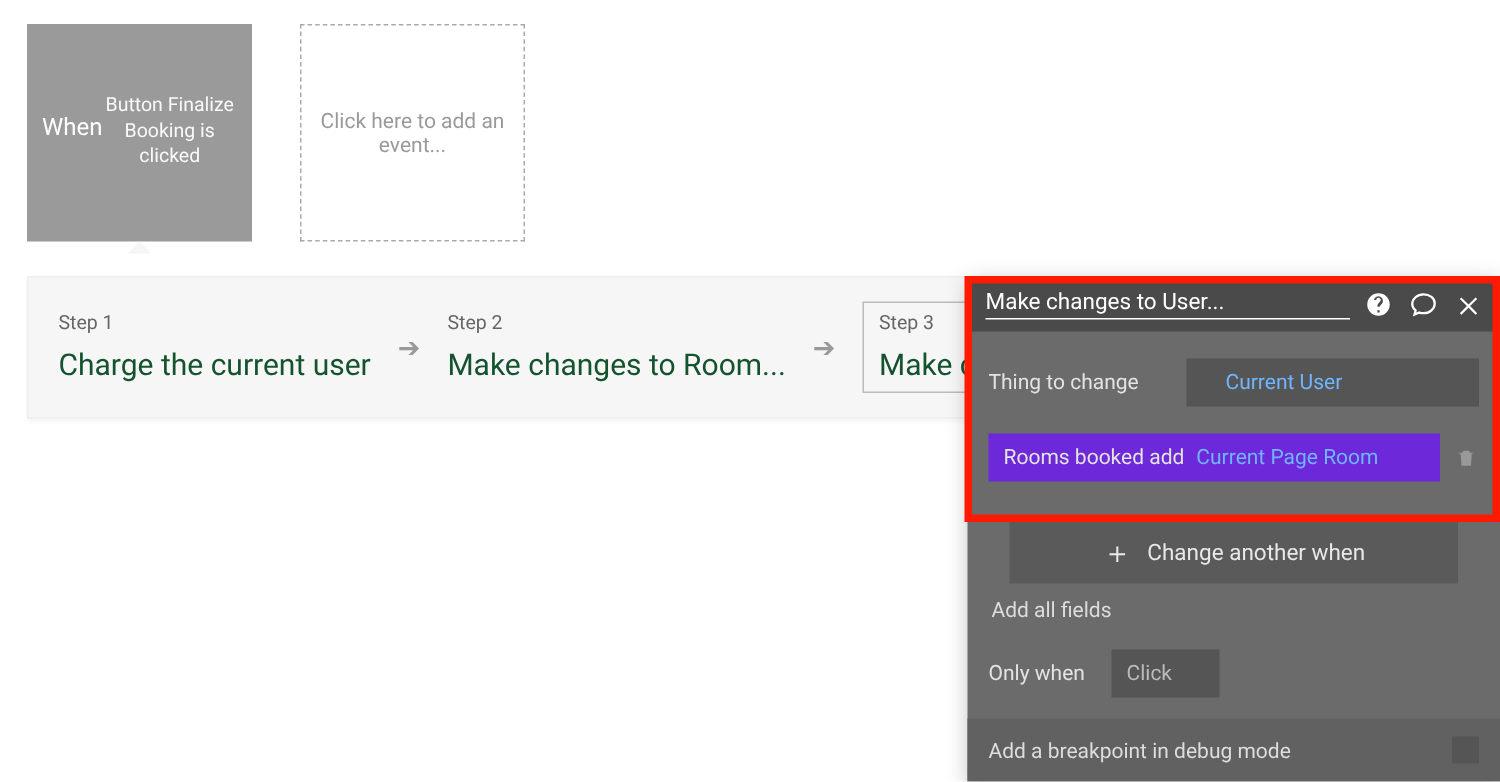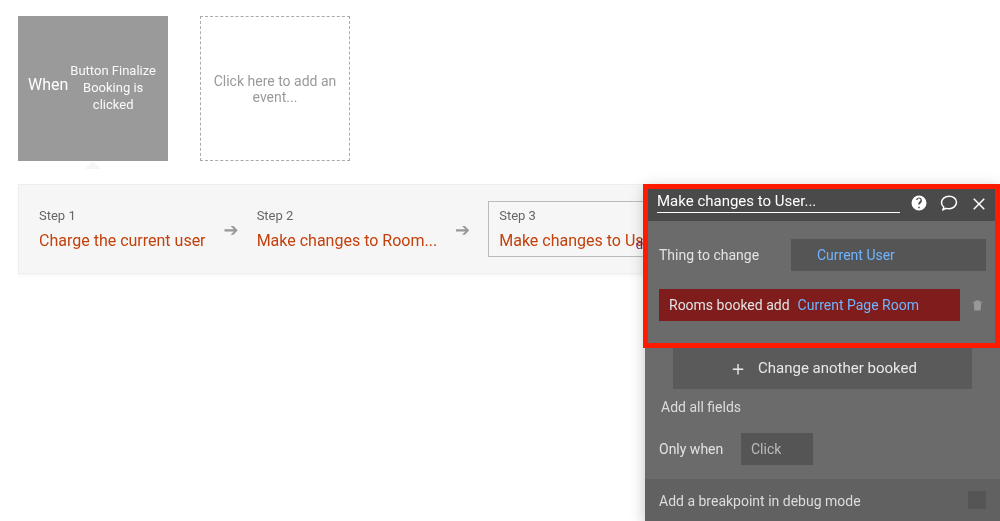--- a/index.html
+++ b/index.html
@@ -11,37 +11,37 @@
   .event-card-title { font-size: 16px; font-weight: 400; margin-bottom: 8px; }
   .event-card-sub { font-size: 13px; line-height: 1.3; opacity: .95; }
   .add-event { width: 150px; height: 145px; border: 1.5px dashed #aaa; color: #9a9a9a; display: flex; align-items: center; justify-content: center; text-align: center; padding: 10px; font-size: 14px; background: #fff; cursor: pointer; }
   
   .event-card::after { content: ""; position: absolute; bottom: -8px; left: 50%; transform: translateX(-50%); width: 0; height: 0; border-left: 8px solid transparent; border-right: 8px solid transparent; border-bottom: 8px solid #f6f6f6; }
 
   
   .steps-strip { position: absolute; top: 184px; left: 18px; right: 18px; background: #f6f6f6; border: 1px solid #eee; padding: 16px 20px; display: flex; align-items: center; gap: 14px; box-shadow: 0 2px 3px rgba(0,0,0,.04); }
   .step { min-width: 160px; }
   .step-label { font-size: 13px; color: #666; margin-bottom: 8px; }
-  .step-text { font-size: 16px; color: #c2410c; }
+  .step-text { font-size: 20px; color: #14532d; }
   .step-arrow { color: #999; font-size: 18px; padding: 0 4px; }
   .step-selected { border: 1px solid #bbb; padding: 6px 10px; min-width: 180px; position: relative; }
   .step-selected .delete { position: absolute; right: 8px; bottom: 4px; font-size: 13px; color: #701a75; cursor: pointer; }
 
   
   .panel { position: absolute; top: 184px; right: 0; width: 355px; background: #6b6b6b; color: #ddd; font-size: 14px; box-shadow: 0 4px 14px rgba(0,0,0,.25); }
   .panel-header { background: #4a4a4a; display: flex; align-items: center; padding: 8px 12px; gap: 10px; }
   .panel-title { flex: 1; color: #fff; font-size: 15px; border-bottom: 1px solid #fff; padding-bottom: 2px; width: fit-content; display: inline-block; }
   .panel-header .hicons { display: flex; gap: 12px; color: #fff; font-size: 16px; }
   .hicon { cursor: pointer; line-height: 1; }
   .panel-body { padding: 18px 14px 14px; }
   .red-highlight { position: absolute; top: 184px; right: 0; width: 357px; height: 164px; border: 5px solid #ff1a00; pointer-events: none; z-index: 5; }
   .row { display: flex; align-items: center; gap: 10px; margin-bottom: 18px; }
   .row-label { width: 122px; color: #e3e3e3; font-size: 14px; }
   .field { flex: 1; background: #555; padding: 8px 26px; color: #6fb5ff; font-size: 14px; }
-  .field-flat { background: #7f1d1d; display: flex; align-items: center; gap: 8px; padding: 8px 10px; color: #e3e3e3; flex: 1; }
+  .field-flat { background: #6d28d9; display: flex; align-items: center; gap: 8px; padding: 8px 10px; color: #e3e3e3; flex: 1; }
   .field-flat .link { color: #6fb5ff; }
   .trash { width: 16px; color: #999; cursor: pointer; font-size: 14px; }
   .add-field-btn { display: flex; align-items: center; justify-content: center; gap: 10px; background: #5a5a5a; color: #e8e8e8; padding: 12px; margin: 12px 28px 0; font-size: 15px; cursor: pointer; }
   .add-all { text-align: left; color: #ddd; font-size: 14px; padding: 10px 16px 0; cursor: pointer; }
   .only-when-row { display: flex; align-items: center; gap: 10px; padding: 0 14px 14px; margin-top: 18px; }
   .only-when-row .row-label { width: 72px; }
   .only-when-field { background: #555; padding: 8px 10px; color: #bbb; width: 72px; }
   .breakpoint-row { display: flex; align-items: flex-end; justify-content: space-between; background: #616161; padding: 12px 14px; }
   .checkbox { width: 18px; height: 18px; background: #555; }
   svg.icon { width: 18px; height: 18px; fill: currentColor; vertical-align: middle; }
@@ -115,21 +115,21 @@
       <span class="trash">
         <svg class="icon" viewBox="0 0 24 24" style="width:15px;height:15px;">
             <path d="M6 7h12l-1 13H7L6 7zm3-3h6l1 2H8l1-2zM4 6h16v1H4z"></path>
           </svg>
       </span>
     </div>
   </div>
 
   <div class="add-field-btn">
     <span class="plus">＋</span>
-    <span>Change another booked</span>
+    <span>Change another when</span>
   </div>
 
   <div class="add-all">
     <span>Add all fields</span>
   </div>
 
   <div class="only-when-row">
     <div class="row-label">Only when</div>
     <div class="only-when-field">Click</div>
   </div>

